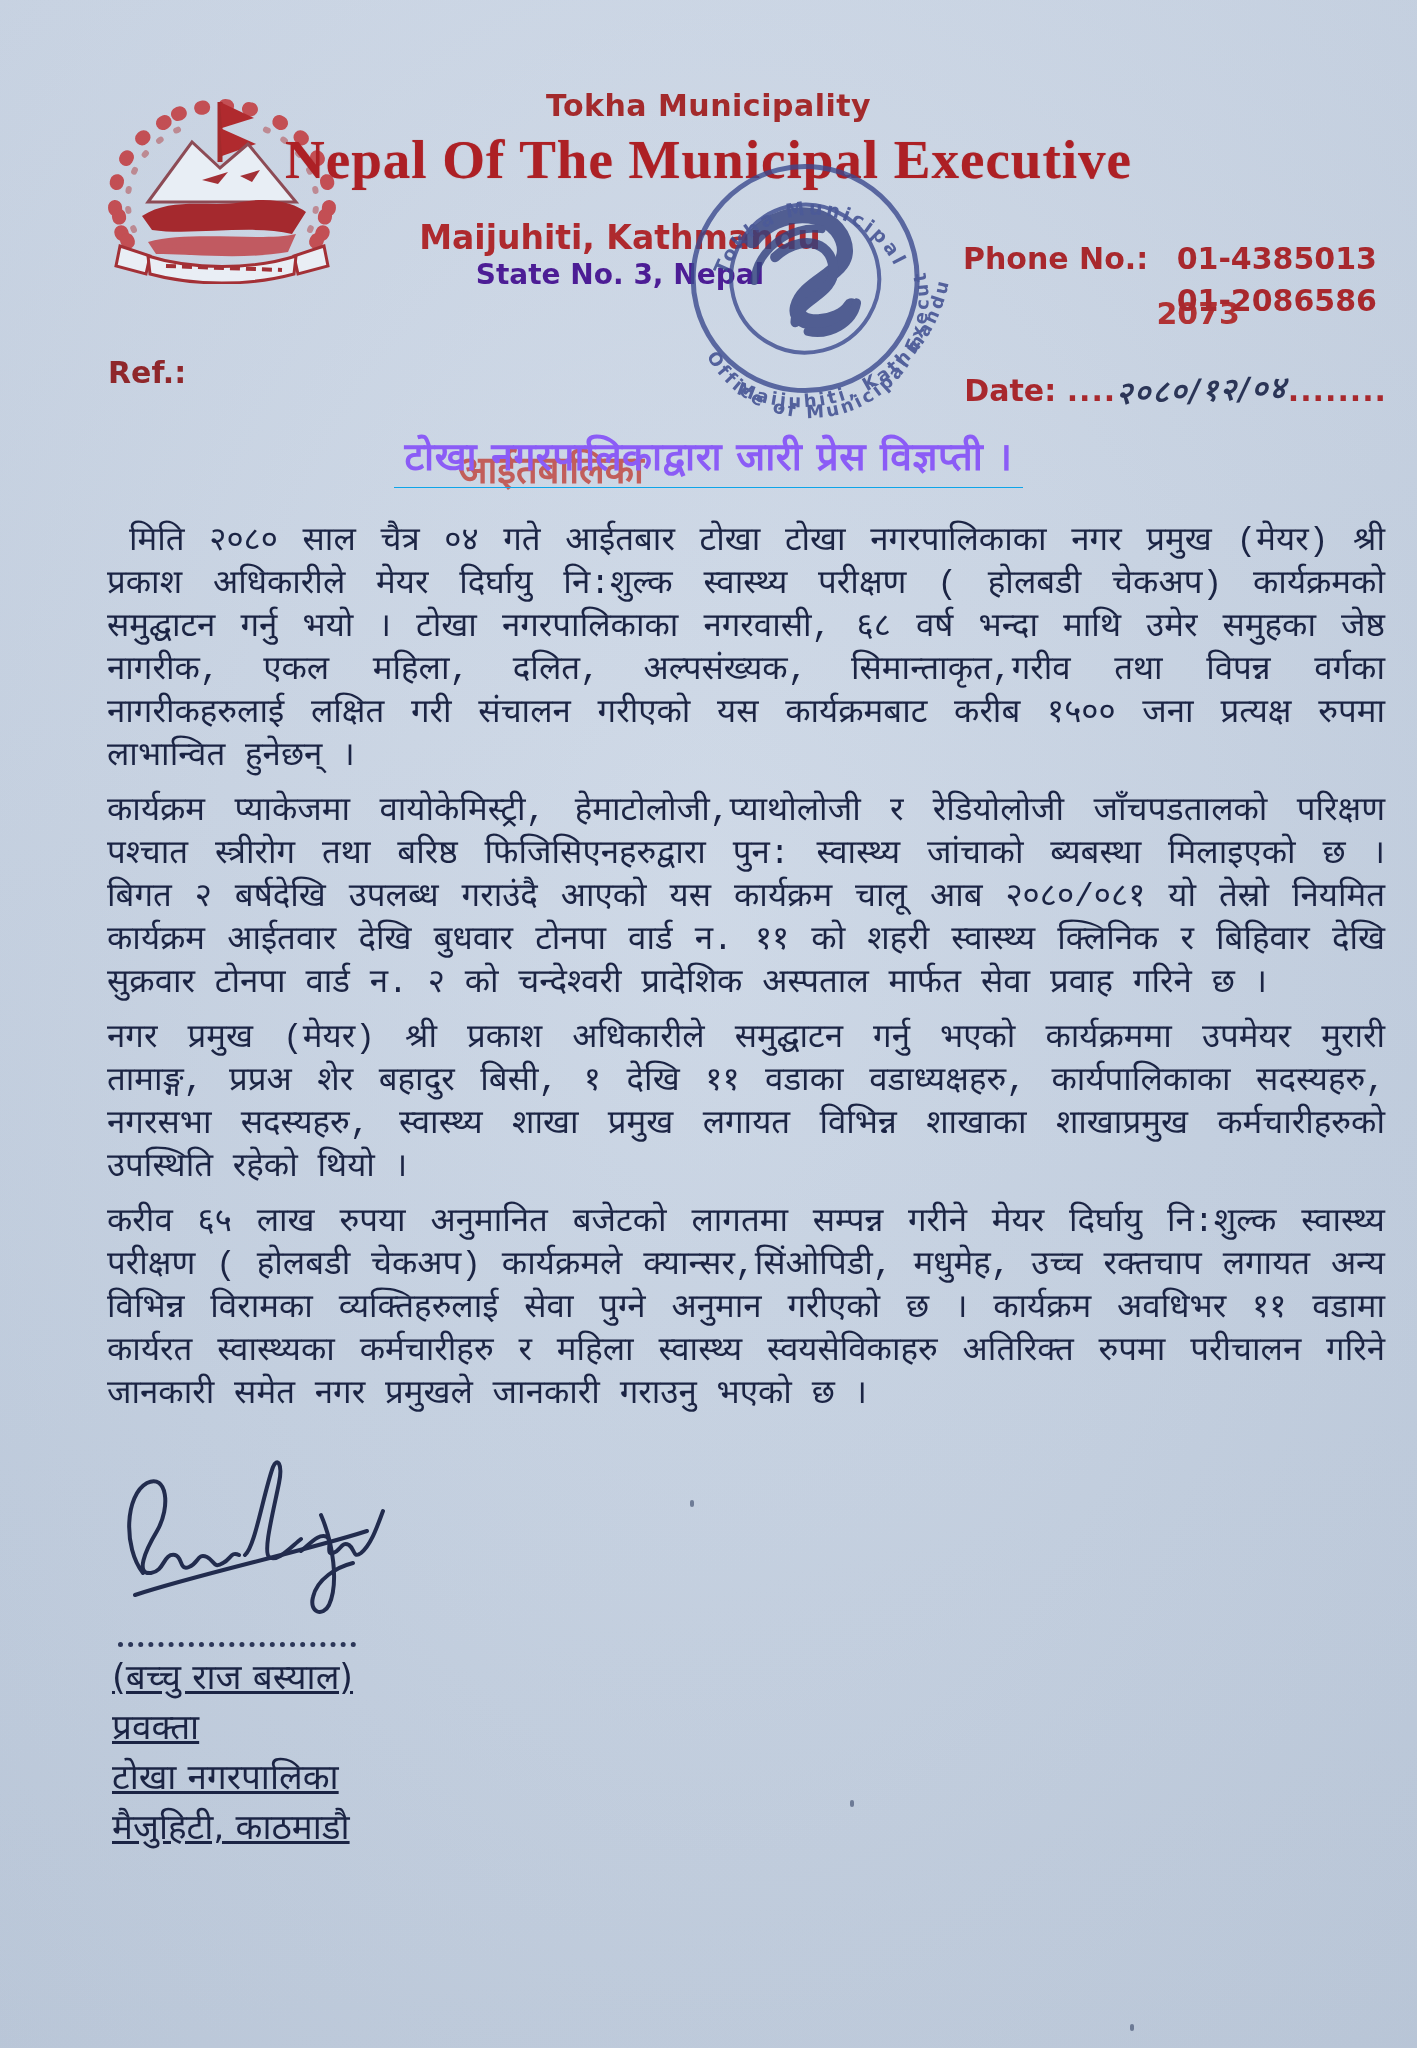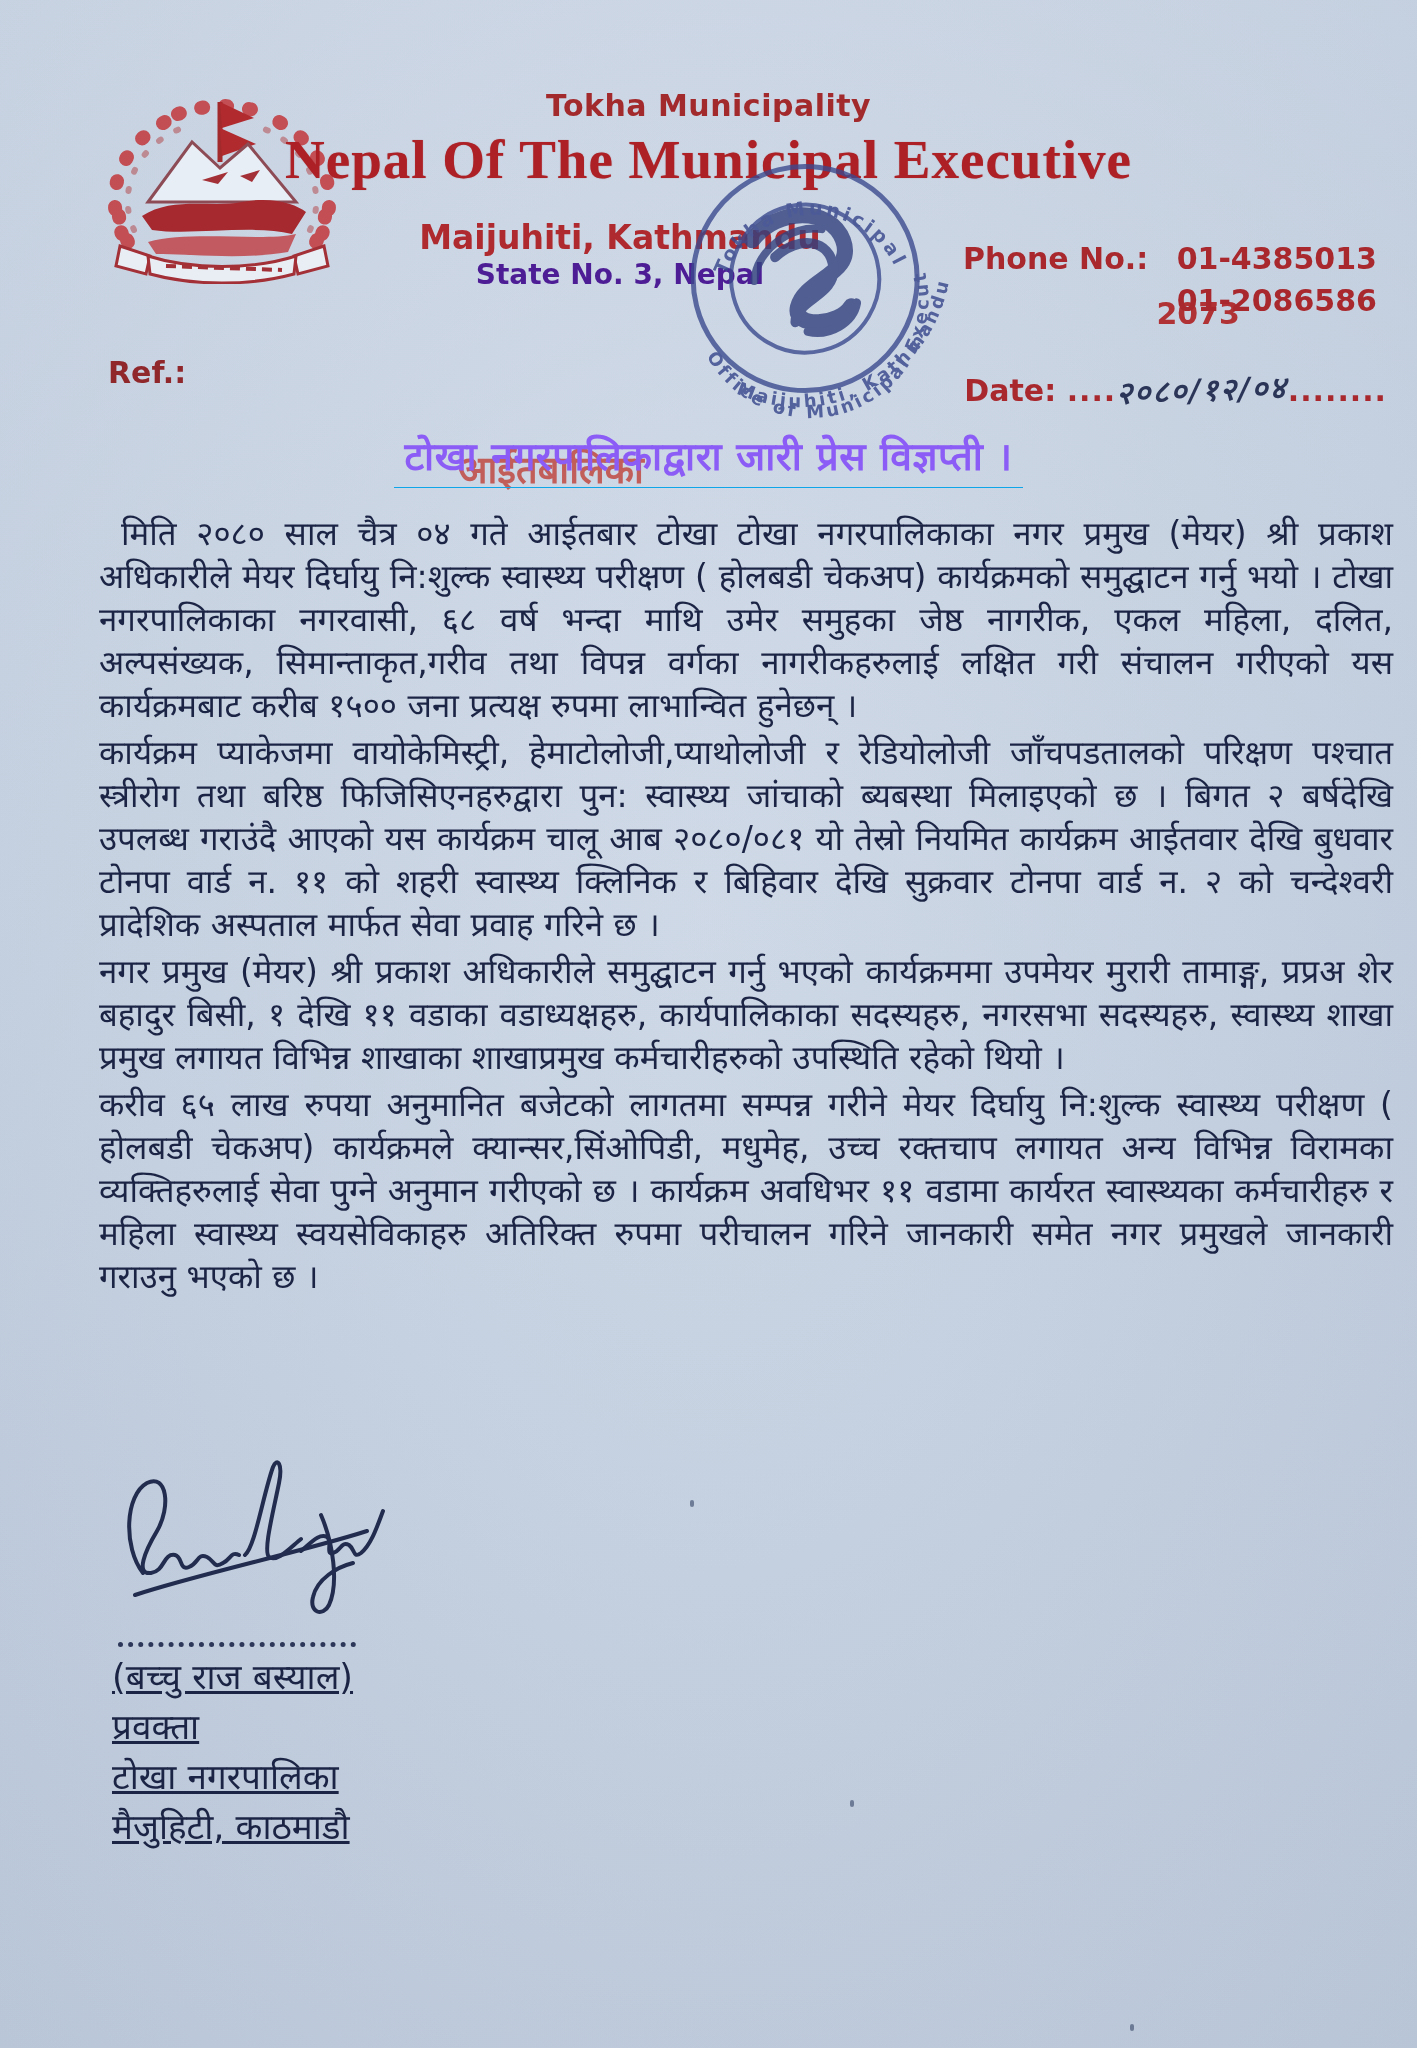--- a/index.html
+++ b/index.html
@@ -38,21 +38,21 @@
   .stamp{position:absolute;left:600px;top:118px;opacity:.88;transform:rotate(-14deg);}
   
   .title-wrap{position:absolute;top:428px;left:0;width:1417px;text-align:center;}
   .title-ghost{position:absolute;top:14px;left:50%;margin-left:-250px;
     color:#c04138;opacity:.8;font-size:38px;font-weight:bold;filter:blur(.6px);z-index:0;}
   .title-text{position:relative;z-index:1;display:inline-block;color:#8b5cf6;font-size:39px;font-weight:bold;
     border-bottom:1px solid #0ea5e9;padding:0 10px 6px 10px;letter-spacing:.5px;}
   
   .body-text{position:absolute;left:95px;top:508px;width:1302px;color:#1b2444;
     font-size:33px;line-height:43px;text-align:justify;font-weight:500;}
-  .body-text p{margin:4px;}
+  .body-text p{margin:12px;font-family:Liberation Mono, monospace;}
   .body-text p.indent{text-indent:22px;}
   
   .sig-svg{position:absolute;left:105px;top:1455px;}
   .sig-dots{position:absolute;left:118px;top:1618px;width:238px;border-bottom:5px dotted #2b3658;height:24px;}
   .sig-block{position:absolute;left:112px;top:1652px;color:#1b2444;font-size:35px;line-height:50px;font-weight:500;text-decoration:underline;}
   .speck{position:absolute;width:4px;height:7px;background:#4a5878;border-radius:2px;opacity:.7;}
 </style>
 </head>
 <body>
 

